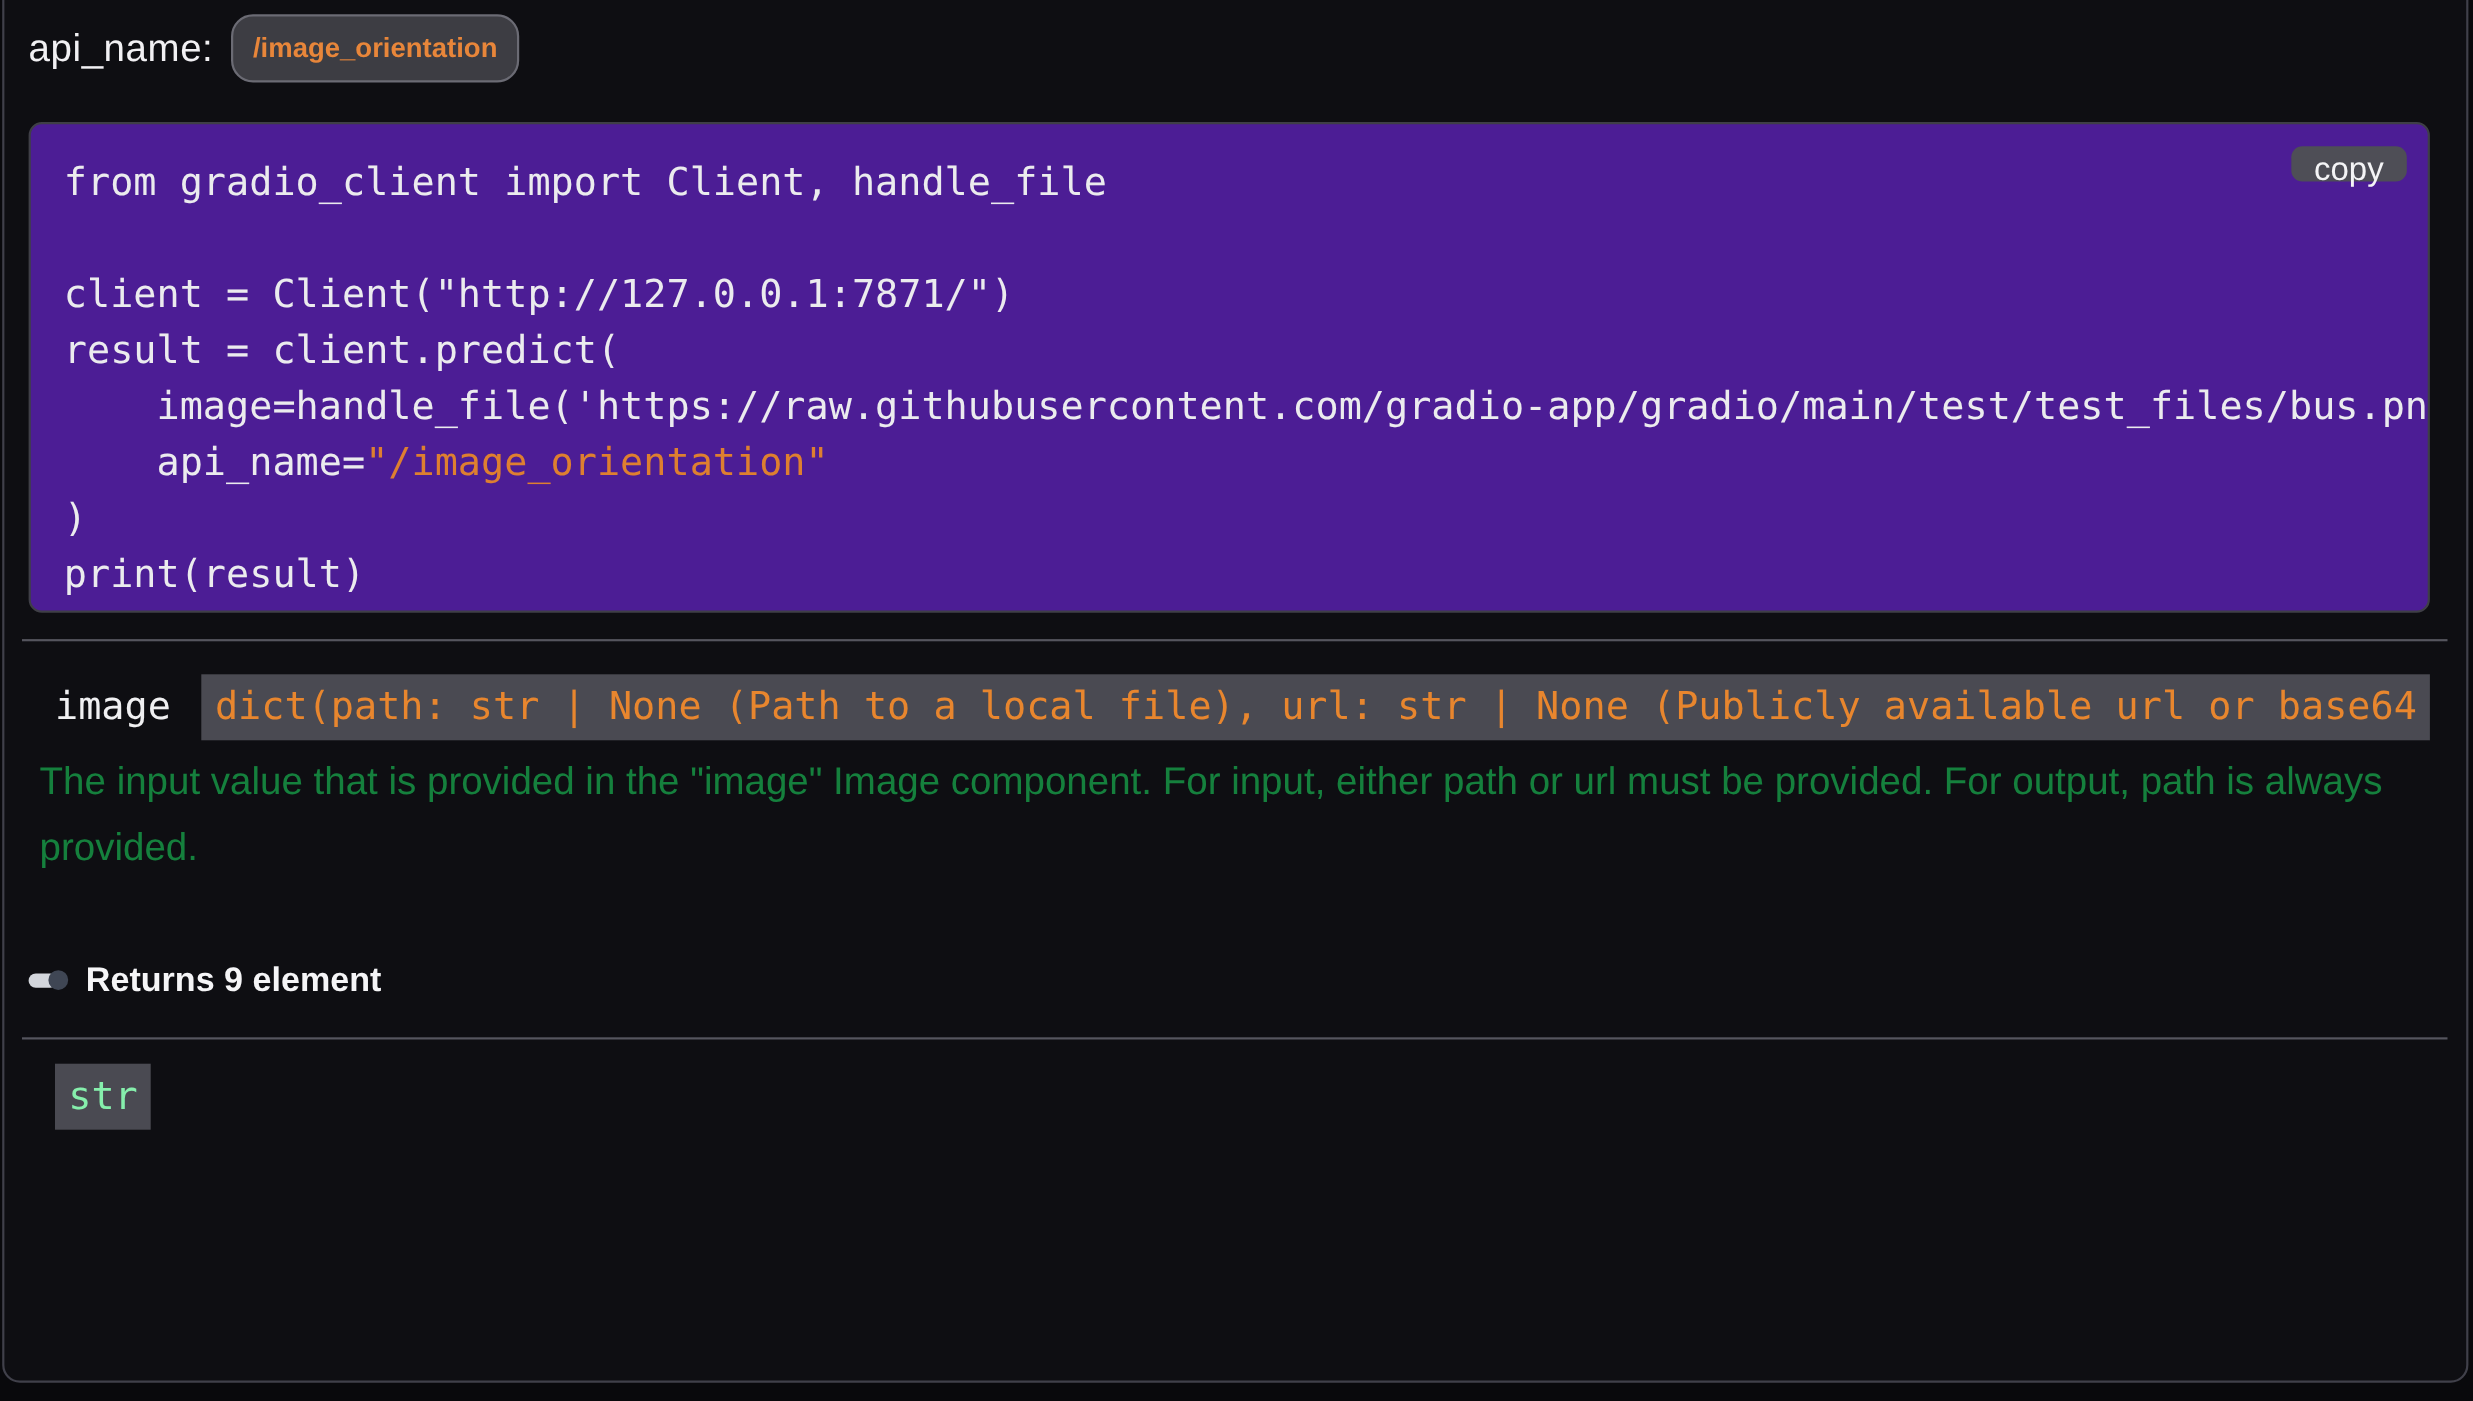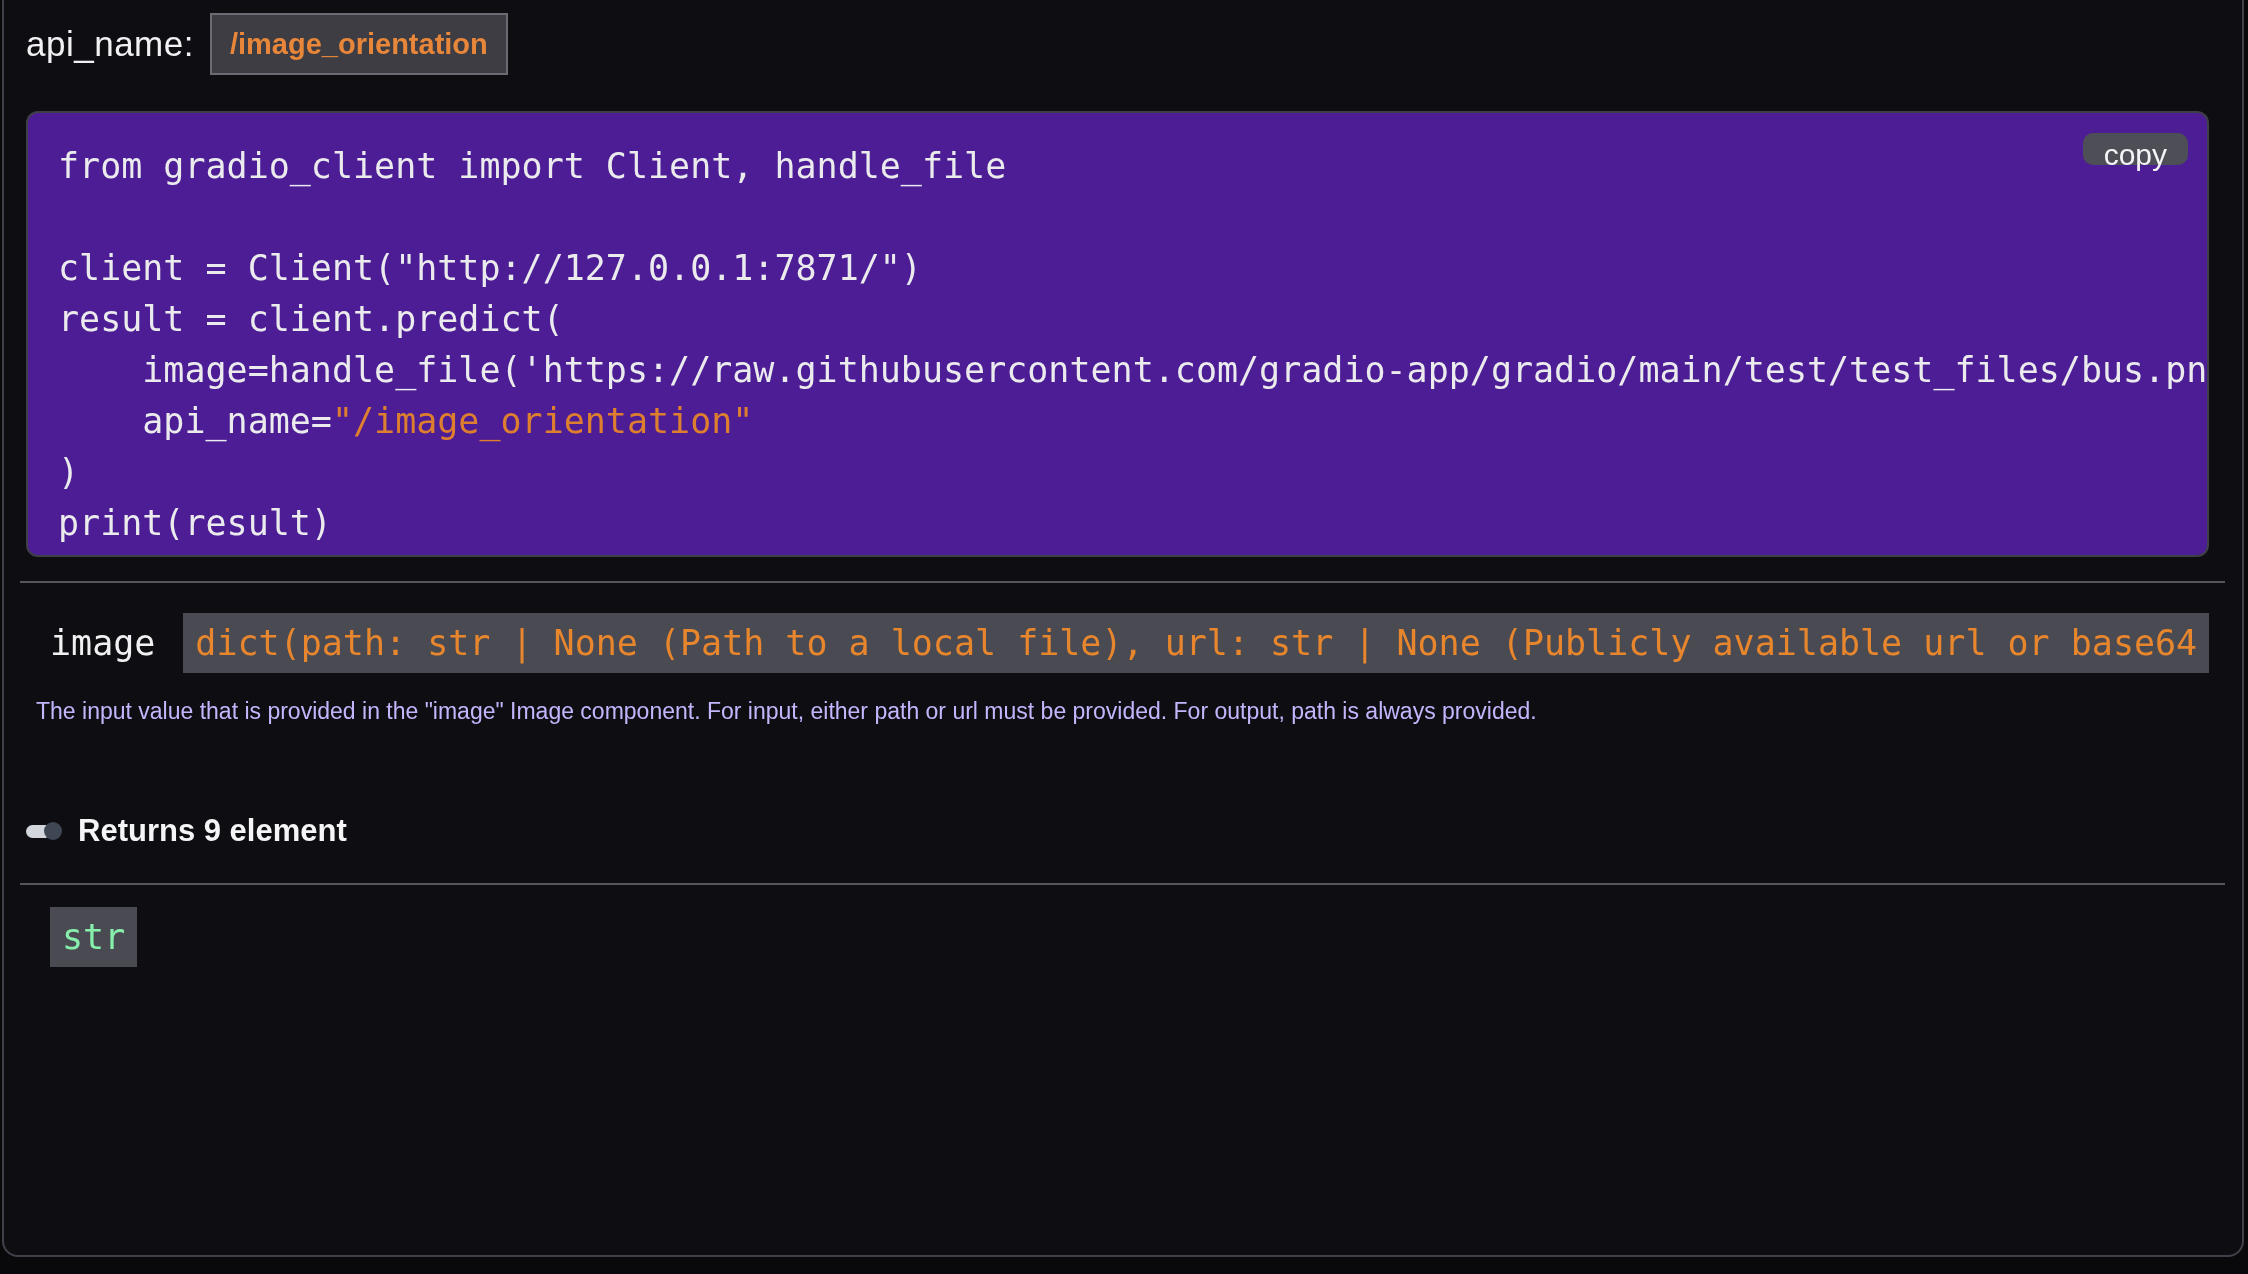--- a/index.html
+++ b/index.html
@@ -18,22 +18,22 @@
     border-radius:16px;
     overflow:hidden;
   }
   .panel-content { padding:37px 33px 0 22px; }
 
   
   .api-header { display:flex; align-items:center; gap:16px; height:62px; }
   .api-header-label { font-size:35px; font-weight:500; color:#f1f0f3; letter-spacing:0.5px; }
   .api-name-chip {
     display:flex; align-items:center; height:62px; padding:0 18px;
-    background:#3d3d43; border:2px solid #6b6b74; border-radius:0;
-    font-size:29px; font-weight:700; color:#e8863a;
+    background:#3d3d43; border:2px solid #6b6b74; border-radius:20px;
+    font-size:25px; font-weight:700; color:#e8863a;
   }
 
   
   .code-block {
     position:relative; margin-top:36px;
     background:#4c1d95; border:2px solid #3f3f47; border-radius:12px;
     padding:28px 0 6px 30px; overflow:hidden;
   }
   .code-block pre {
     font-family:"DejaVu Sans Mono","Liberation Mono",monospace;
@@ -72,21 +72,21 @@
     font-size:35px; color:#f0f0f2; line-height:44px; flex:0 0 auto;
   }
   .type-box {
     flex:1 1 auto; background:#4a4a52; padding:8px 12px;
     font-family:"DejaVu Sans Mono","Liberation Mono",monospace;
     font-size:35px; line-height:44px; color:#e8862e;
     white-space:nowrap; overflow:hidden;
   }
   .param-desc {
     margin:8px 0 0 10px; max-width:2155px;
-    font-size:23px; line-height:60px; color:#c4b5fd;
+    font-size:35px; line-height:60px; color:#15803d;
   }
 
   
   .returns-heading { margin-top:68px; }
   .return-type-chip {
     display:inline-block; margin:22px 0 0 24px; padding:8px 12px;
     background:#4a4a52;
     font-family:"DejaVu Sans Mono","Liberation Mono",monospace;
     font-size:35px; line-height:44px; color:#86efac;
   }

